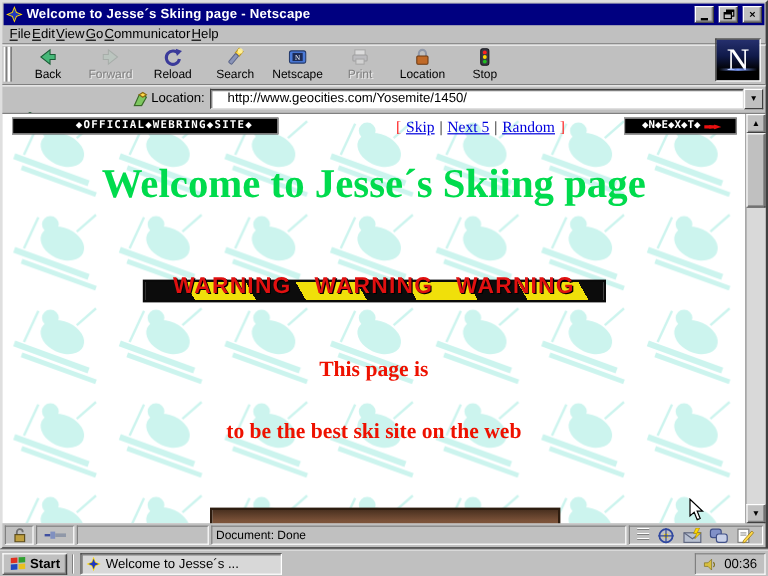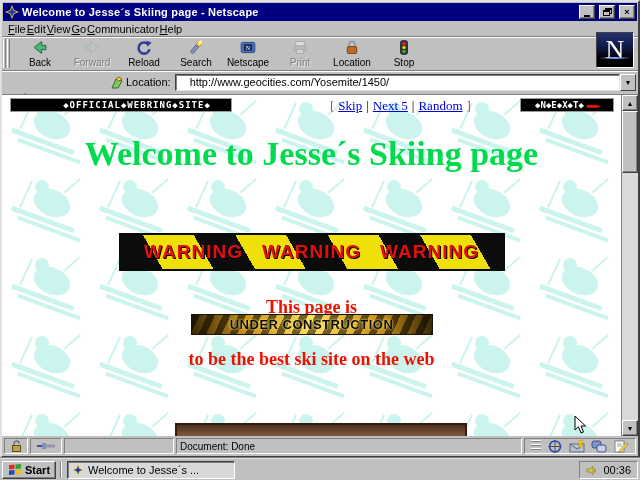--- a/index.html
+++ b/index.html
@@ -117,24 +117,24 @@
   .webring-next .arrow { color:#e81010; letter-spacing:-2px; font-size:10px; }
 
   .heading {
     position:absolute; left:0; top:40px; width:100%; text-align:center;
     font-family:"Liberation Serif", serif; font-weight:bold; font-size:34px;
     color:#00DB4D; white-space:nowrap;
   }
 
   .warnbanner {
     position:absolute; top:138px; left:50%; transform:translateX(-50%);
-    width:386px; height:38px;
+    width:386px; height:19px;
     background:repeating-linear-gradient(60deg,#0c0c0c 0 36px,#f0e00a 36px 80px);
     border:2px solid #0a0a0a;
-    display:flex; align-items:center; justify-content:space-around; padding:0 14px;
+    display:flex; align-items:flex-end; justify-content:space-around; padding:0 14px;
   }
   .warnbanner span {
     color:#e01010; font-weight:bold; font-size:19px; letter-spacing:1px;
     text-shadow:1px 1px 0 #000;
   }
 
   .introline, .tagline {
     position:absolute; left:0; width:100%; text-align:center;
     font-family:"Liberation Serif", serif; font-weight:bold; font-size:18px; color:#ee1100;
   }
@@ -402,23 +402,20 @@
         <div class="heading">Welcome to Jesse´s Skiing page</div>
 
         <div class="warnbanner">
           <span>WARNING</span>
           <span>WARNING</span>
           <span>WARNING</span>
         </div>
 
         <div class="introline">This page is</div>
 
-        <div class="construction">
-          <span>UNDER CONSTRUCTION</span>
-        </div>
 
         <div class="tagline">to be the best ski site on the web</div>
 
         <div class="charter">
           
           
         </div>
 
         <svg class="cursor" viewBox="0 0 13 20">
           <path d="M1 1 L1 15 L4.5 11.8 L7 18 L9.5 17 L7 11 L11.5 11 Z" fill="#fff" stroke="#000" stroke-width="1"></path>

